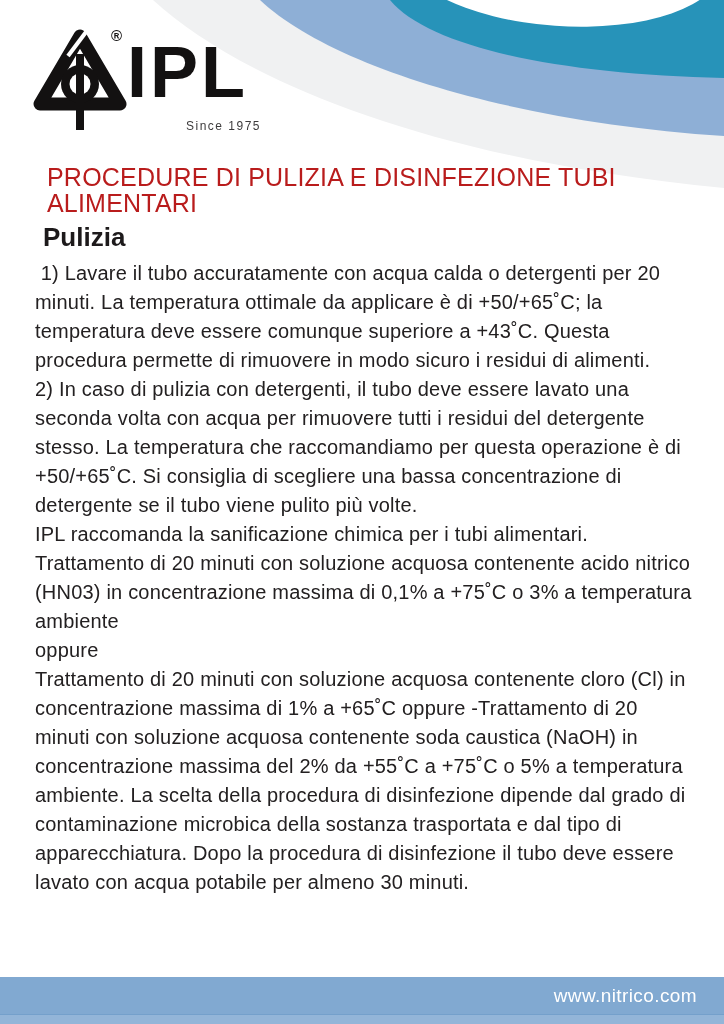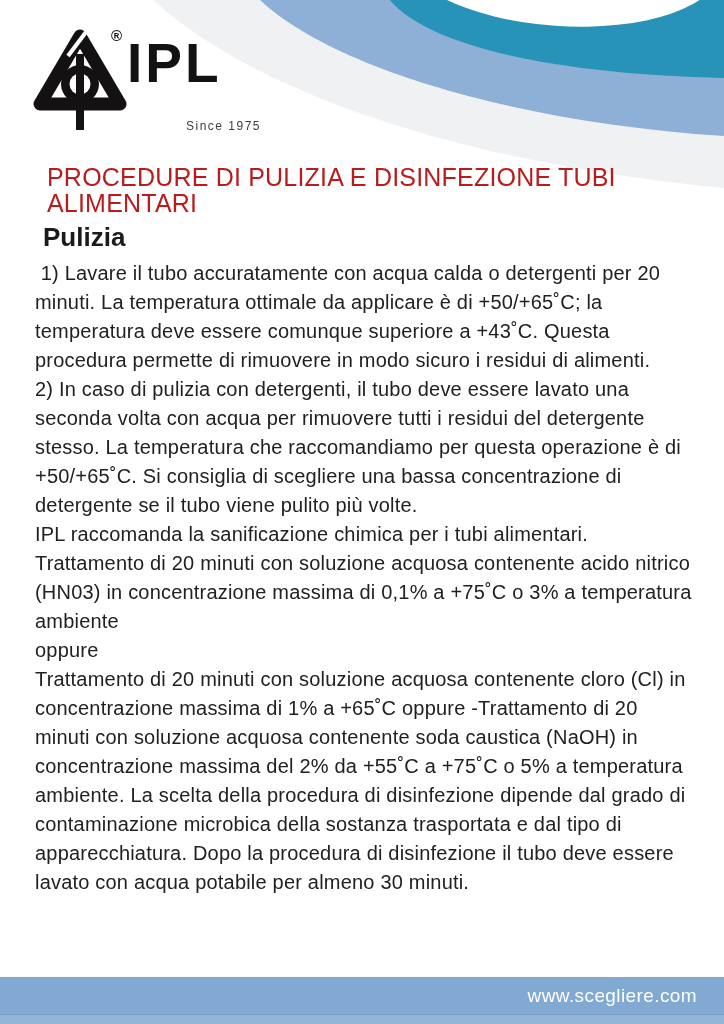--- a/index.html
+++ b/index.html
@@ -16,21 +16,21 @@
   .top-wave{position:absolute;top:0;left:0;pointer-events:none;}
   
   .logo{position:absolute;top:0;left:0;width:320px;height:150px;}
   .logo-mark{position:absolute;left:33px;top:26px;}
   .reg-mark{
     position:absolute;left:111px;top:27px;
     font-size:15px;font-weight:bold;color:#161414;
   }
   .brand{
     position:absolute;left:127px;top:36px;
-    font-size:55px;font-weight:bold;letter-spacing:3px;
+    font-size:72px;font-weight:bold;letter-spacing:3px;
     color:#131111;line-height:1;
   }
   .tagline{
     position:absolute;left:186px;top:119px;
     font-size:12px;letter-spacing:1.5px;color:#3d3b3c;
   }
   
   .content{
     position:absolute;left:35px;top:164px;width:660px;
   }
@@ -99,18 +99,18 @@
     <p class="para"> 1) Lavare il tubo accuratamente con acqua calda o detergenti per 20 minuti. La temperatura ottimale da applicare è di +50/+65˚C; la temperatura deve essere comunque superiore a +43˚C. Questa procedura permette di rimuovere in modo sicuro i residui di alimenti.
 2) In caso di pulizia con detergenti, il tubo deve essere lavato una seconda volta con acqua per rimuovere tutti i residui del detergente stesso. La temperatura che raccomandiamo per questa operazione è di +50/+65˚C. Si consiglia di scegliere una bassa concentrazione di detergente se il tubo viene pulito più volte.</p>
     <p class="para">IPL raccomanda la sanificazione chimica per i tubi alimentari.
 Trattamento di 20 minuti con soluzione acquosa contenente acido nitrico (HN03) in concentrazione massima di 0,1% a +75˚C o 3% a temperatura ambiente
 oppure
 Trattamento di 20 minuti con soluzione acquosa contenente cloro (Cl) in concentrazione massima di 1% a +65˚C oppure -Trattamento di 20 minuti con soluzione acquosa contenente soda caustica (NaOH) in concentrazione massima del 2% da +55˚C a +75˚C o 5% a temperatura ambiente. La scelta della procedura di disinfezione dipende dal grado di contaminazione microbica della sostanza trasportata e dal tipo di apparecchiatura. Dopo la procedura di disinfezione il tubo deve essere lavato con acqua potabile per almeno 30 minuti.</p>
   </main>
 
   <footer class="footer-bar">
     <div class="footer-main">
-      <a href="#" class="footer-link">www.scegliere.com</a>
+      <a href="#" class="footer-link">www.nitrico.com</a>
     </div>
     <div class="footer-strip"></div>
   </footer>
 
 </div>
 
 </body></html>

